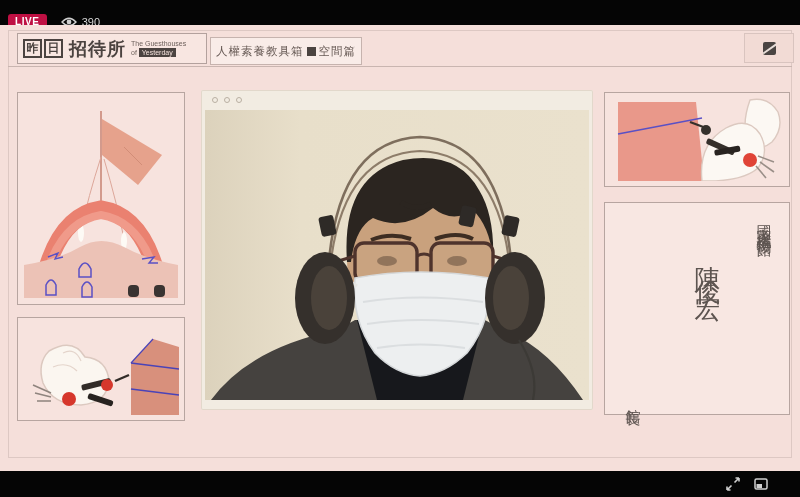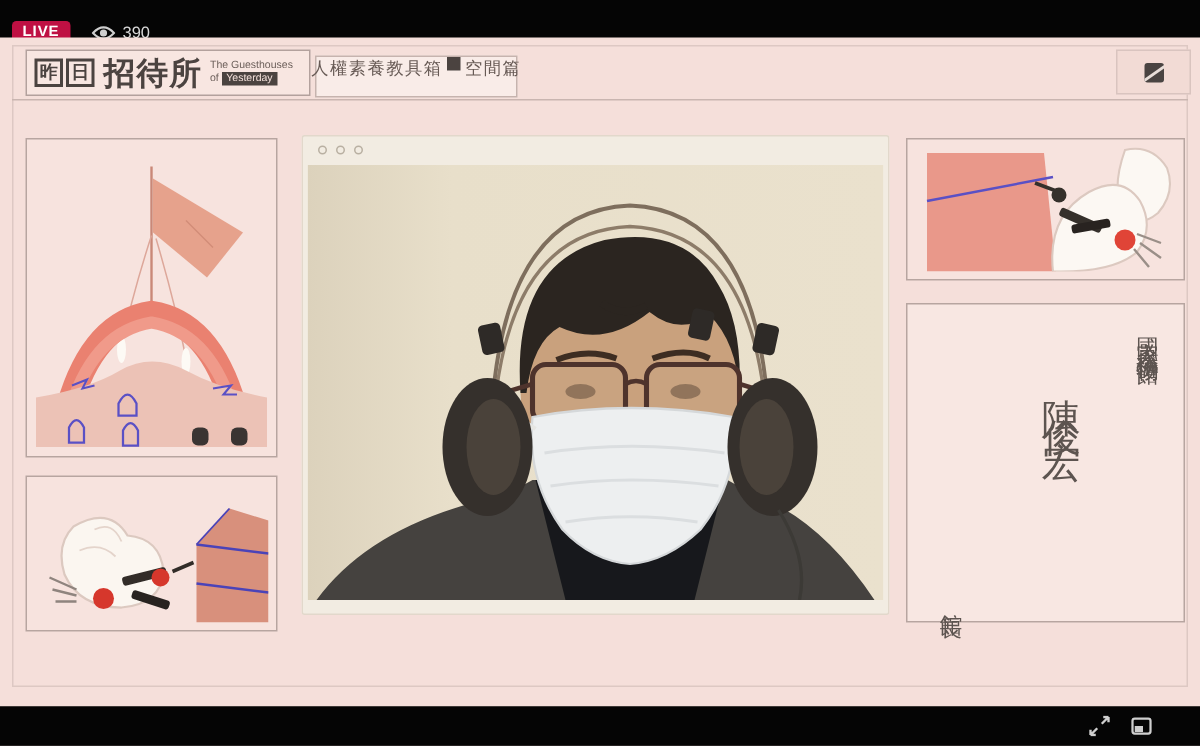--- a/index.html
+++ b/index.html
@@ -24,30 +24,30 @@
                border:1px solid #ddc8c3;pointer-events:none;}
   .header-line{position:absolute;left:8px;top:41px;width:784px;height:0;
                border-top:1px solid #c9b5b0;}
 
   .logo-box{position:absolute;left:17px;top:8px;width:190px;height:31px;box-sizing:border-box;
             border:1px solid #b3a19d;background:#f8e6e1;display:flex;align-items:center;
             padding:0 5px;}
   .logo-glyph{width:19px;height:19px;border:2px solid #4b4340;box-sizing:border-box;
               color:#4b4340;font-family:"Liberation Serif",serif;font-weight:bold;font-size:12px;
               display:flex;align-items:center;justify-content:center;margin-right:2px;}
-  .logo-text{font-family:"Liberation Serif",serif;color:#4b4340;font-size:21px;font-weight:600;
+  .logo-text{font-family:"Liberation Serif",serif;color:#4b4340;font-size:18px;font-weight:600;
              letter-spacing:1px;margin:0 5px 0 4px;white-space:nowrap;}
   .logo-en{display:flex;flex-direction:column;justify-content:center;line-height:8px;}
   .logo-en-l1{font-size:7px;color:#6b5e59;white-space:nowrap;}
   .logo-en-l2{display:flex;align-items:center;gap:2px;}
   .logo-en-of{font-size:7px;color:#6b5e59;}
   .logo-en-badge{font-size:7px;background:#4b4340;color:#f5e2dc;padding:0 3px;line-height:9px;}
 
-  .tab{position:absolute;left:210px;top:12px;width:135px;height:28px;box-sizing:border-box;
-       background:#f9ece8;border:1px solid #c6b3ae;display:flex;align-items:flex-start;
+  .tab{position:absolute;left:210px;top:12px;width:152px;height:28px;box-sizing:border-box;
+       background:#f9ece8;border:1px solid #c6b3ae;display:flex;align-items:center;
        justify-content:center;gap:3px;cursor:pointer;}
   .tab span{font-family:"Liberation Serif",serif;font-size:11.5px;color:#675a55;letter-spacing:1px;
             white-space:nowrap;}
   .tab-square{width:9px;height:9px;background:#4b4340;flex:none;}
 
   .corner-button{position:absolute;left:744px;top:8px;width:50px;height:30px;box-sizing:border-box;
                  background:#f2dbd5;border:1px solid #d9c4bf;display:flex;align-items:center;
                  justify-content:center;cursor:pointer;}
   .corner-glyph{position:relative;width:13px;height:13px;background:#4a4442;border-radius:2px;
                 overflow:hidden;}

